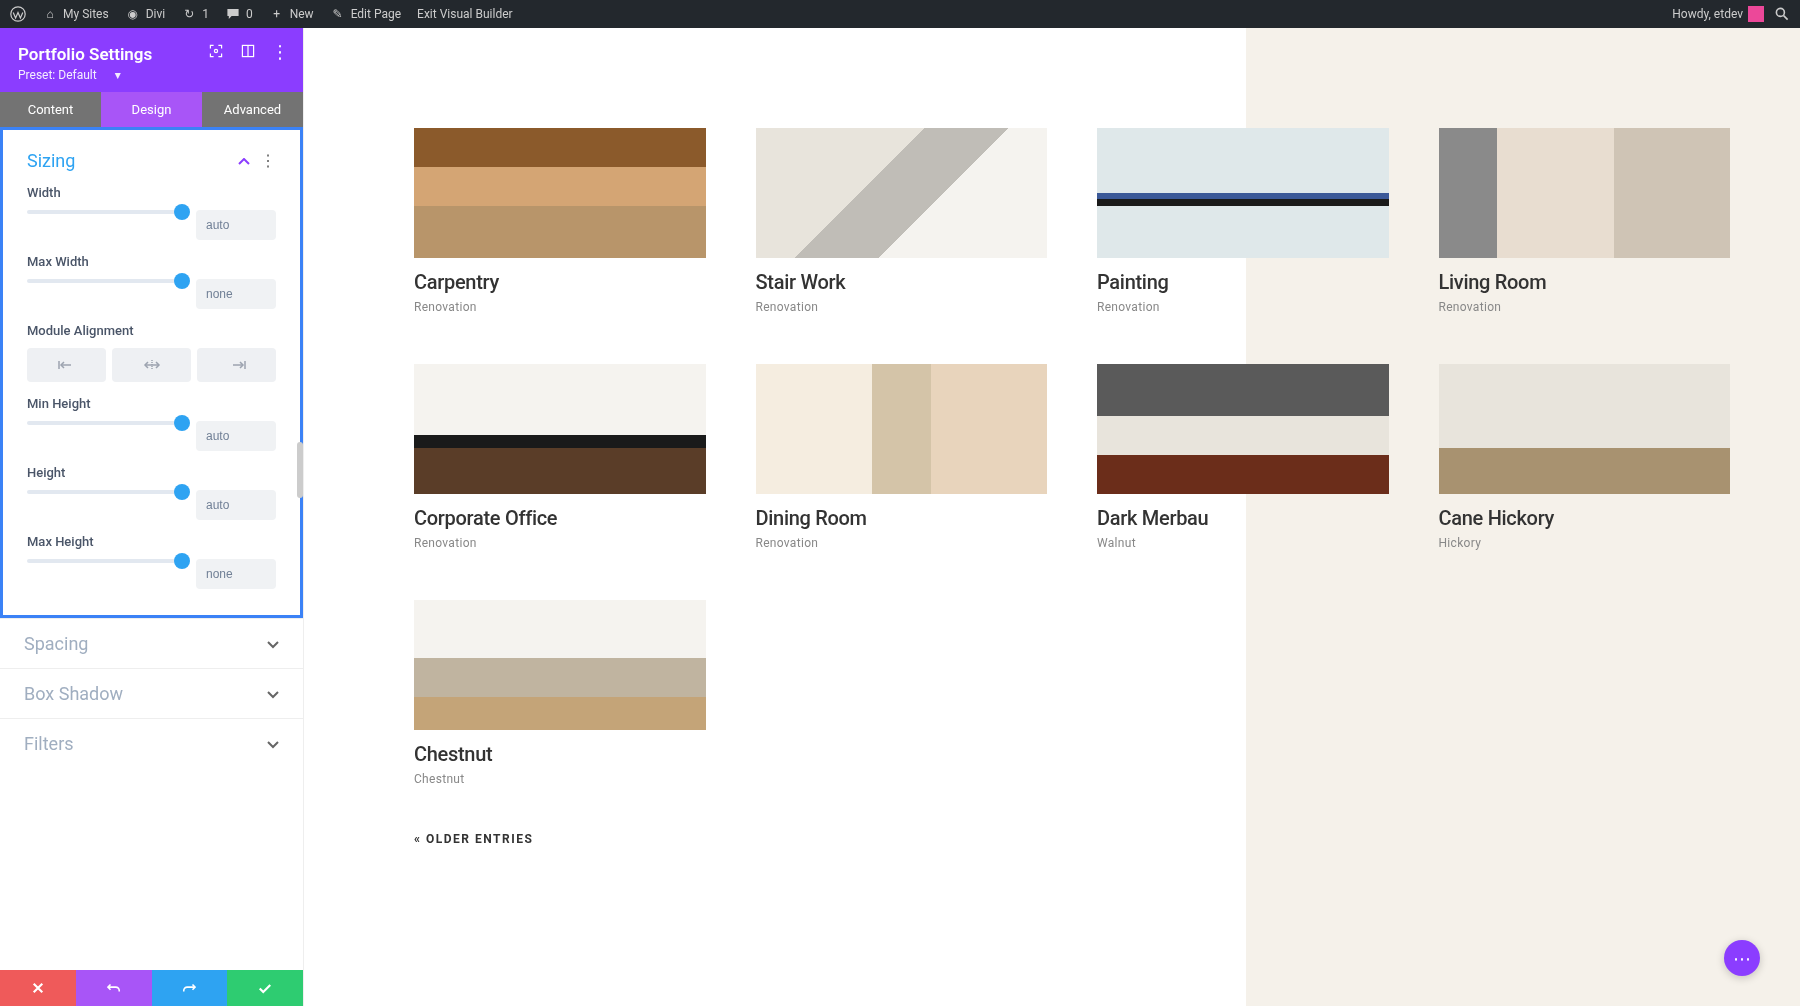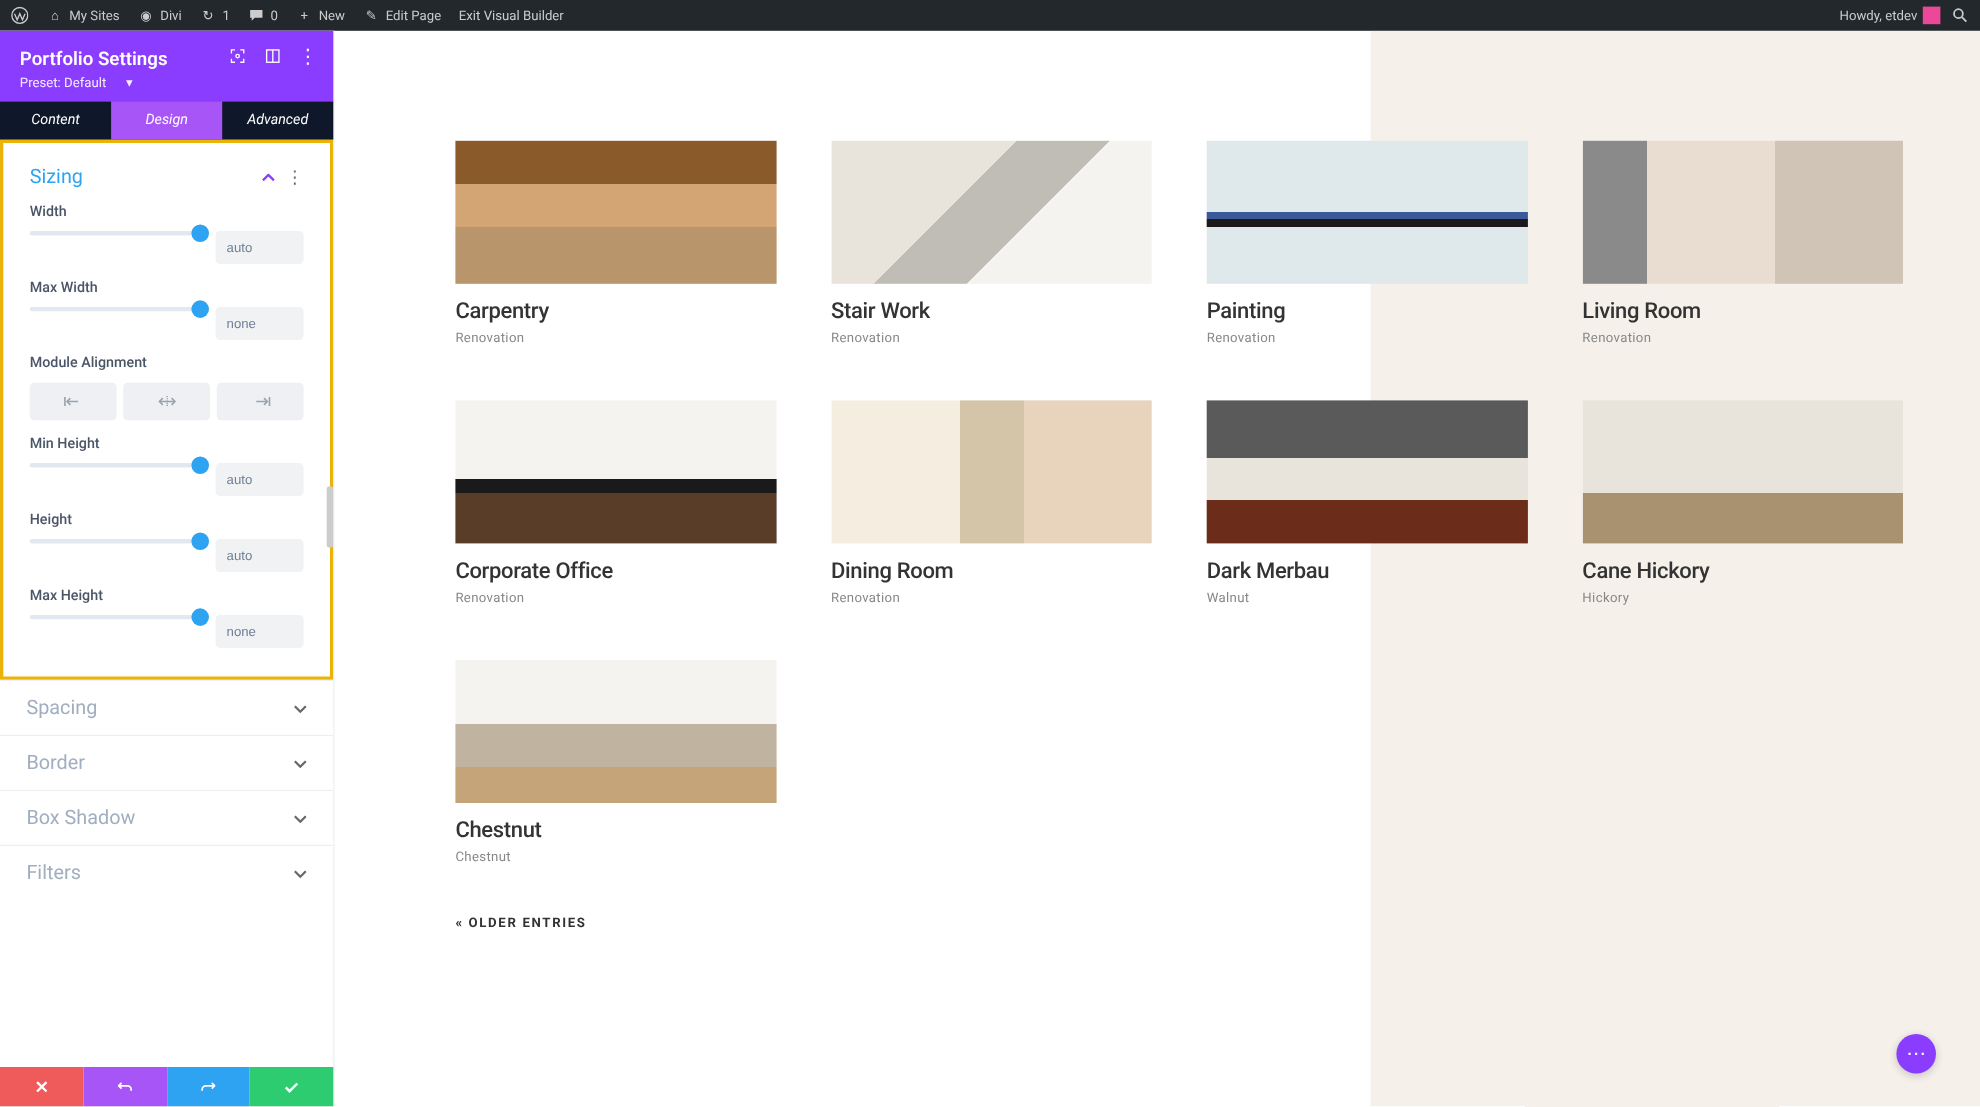--- a/index.html
+++ b/index.html
@@ -18,27 +18,27 @@
     
     
     .sidebar { width: 304px; background: #fff; display: flex; flex-direction: column; border-right: 1px solid #eee; position: relative; }
     
     .panel-header { background: #8b3dff; color: #fff; padding: 16px 18px 10px; position: relative; }
     .panel-title { font-size: 17px; font-weight: 600; }
     .preset-line { font-size: 12px; opacity: 0.9; margin-top: 4px; display: flex; align-items: center; gap: 18px; }
     .header-icons { position: absolute; right: 14px; top: 14px; display: flex; gap: 14px; align-items: center; }
     .header-icon { width: 18px; height: 18px; display: flex; align-items: center; justify-content: center; cursor: pointer; }
     
-    .tabs { display: flex; background: #0f172a; font-style: italic; }
+    .tabs { display: flex; background: #737373; }
     .tab { flex: 1; text-align: center; padding: 10px 0; color: #fff; font-size: 13px; cursor: pointer; }
     .tab.active { background: #a855f7; }
     
     .panel-body { flex: 1; overflow-y: auto; position: relative; }
     
-    .highlight-box { border: 3px solid #eab308; margin: 0; padding: 12px 0 22px; }
+    .highlight-box { border: 3px solid #3b82f6; margin: 0; padding: 12px 0 22px; }
     
     .section-header { display: flex; justify-content: space-between; align-items: center; padding: 8px 24px 4px; cursor: pointer; }
     .section-title-open { color: #2ea3f2; font-size: 18px; font-weight: 400; }
     .section-title-closed { color: #a0aec0; font-size: 18px; font-weight: 400; }
     .section-icons { display: flex; gap: 10px; align-items: center; }
     .chevron { color: #8b3dff; }
     .vdots { color: #666; }
     
     .control { padding: 10px 24px 4px; }
     .control-label { font-size: 13px; color: #4a5568; font-weight: 500; margin-bottom: 10px; }
@@ -273,26 +273,20 @@
         </div>
       </div>
 
       <div class="closed-section">
         <span class="section-title-closed">Spacing</span>
         <span><svg viewBox="0 0 12 8" width="12" height="8" fill="none" stroke="#666" stroke-width="2">
               <path d="M1 1 L6 6 L11 1"></path>
             </svg></span>
       </div>
       <div class="closed-section">
-        <span class="section-title-closed">Border</span>
-        <span><svg viewBox="0 0 12 8" width="12" height="8" fill="none" stroke="#666" stroke-width="2">
-              <path d="M1 1 L6 6 L11 1"></path>
-            </svg></span>
-      </div>
-      <div class="closed-section">
         <span class="section-title-closed">Box Shadow</span>
         <span><svg viewBox="0 0 12 8" width="12" height="8" fill="none" stroke="#666" stroke-width="2">
               <path d="M1 1 L6 6 L11 1"></path>
             </svg></span>
       </div>
       <div class="closed-section">
         <span class="section-title-closed">Filters</span>
         <span><svg viewBox="0 0 12 8" width="12" height="8" fill="none" stroke="#666" stroke-width="2">
               <path d="M1 1 L6 6 L11 1"></path>
             </svg></span>

